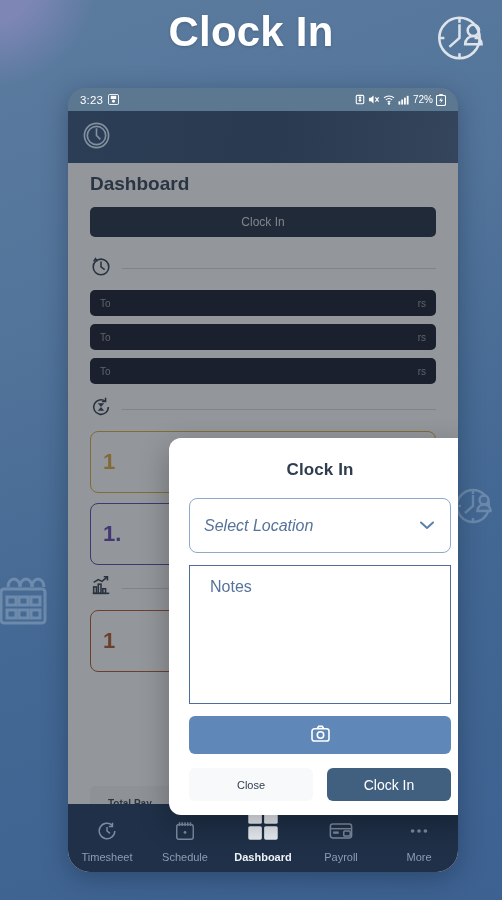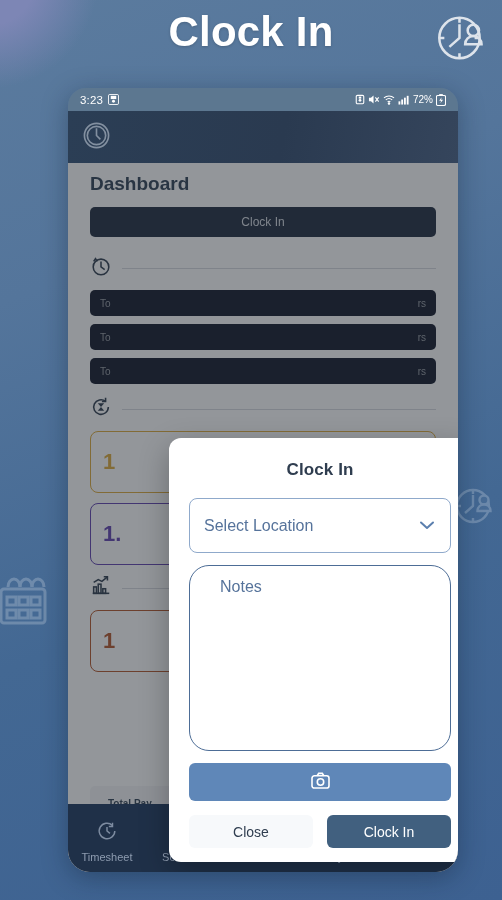--- a/index.html
+++ b/index.html
@@ -277,32 +277,33 @@
     position: relative;
     height: 55px;
     border: 1px solid #8fa9cb;
     border-radius: 8px;
     display: flex;
     align-items: center;
     padding: 0 14px;
     margin-bottom: 12px;
     font-size: 16px;
     color: #56739b;
+    font-style: italic;
   }
   .field .chev {
     position: absolute;
     right: 14px;
     top: 50%;
     transform: translateY(-50%);
   }
   #notes-field {
-    height: 186px;
+    height: 139px;
     border: 1px solid #4d6d96;
-    border-radius: 20px;
-    padding: 12px 30px;
+    border-radius: 0;
+    padding: 12px 20px;
     font-size: 16px;
     color: #56739b;
     margin-bottom: 12px;
   }
   #capture-btn {
     height: 38px;
     border-radius: 6px;
     background: #5f87b8;
     color: #ffffff;
     font-size: 16px;
@@ -316,21 +317,21 @@
   #modal-actions {
     display: flex;
     gap: 14px;
   }
   #close-btn {
     flex: 1;
     height: 33px;
     border-radius: 6px;
     background: #f7f9fb;
     color: #2f3d4f;
-    font-size: 14px;
+    font-size: 11px;
     display: flex;
     align-items: center;
     justify-content: center;
   }
   #modal-clockin-btn {
     flex: 1;
     height: 33px;
     border-radius: 6px;
     background: #41607f;
     color: #ffffff;

